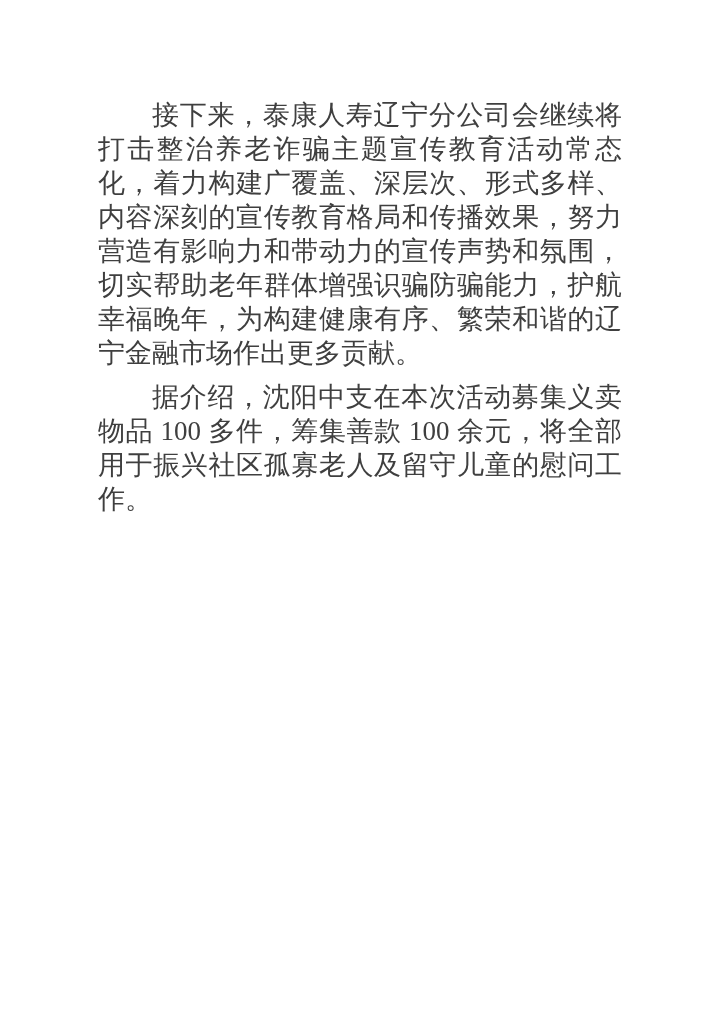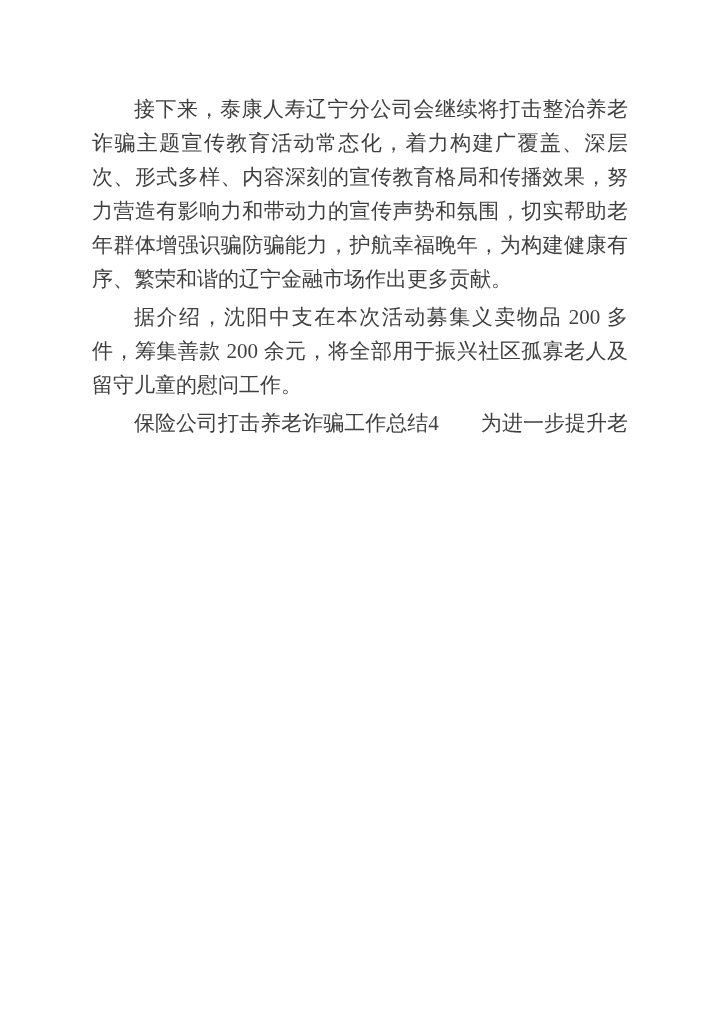--- a/index.html
+++ b/index.html
@@ -13,34 +13,33 @@
     overflow: hidden;
   }
   .page {
     box-sizing: border-box;
     width: 720px;
     height: 1017px;
     background: #ffffff;
     padding: 88px 88px 0 88px;
   }
   .para {
-    margin: 4px;
+    margin: 10px;
     font-family: "Liberation Serif", "DejaVu Serif", serif;
-    font-size: 21px;
+    font-size: 27px;
     line-height: 34px;
     color: #3f3f3f;
     text-align: justify;
     text-indent: 2em;
     letter-spacing: 0px;
     word-break: break-all;
   }
   .para.justify-last {
     text-align-last: justify;
   }
 </style>
 </head>
 <body>
 
 <div class="page">
   <p class="para">接下来，泰康人寿辽宁分公司会继续将打击整治养老诈骗主题宣传教育活动常态化，着力构建广覆盖、深层次、形式多样、内容深刻的宣传教育格局和传播效果，努力营造有影响力和带动力的宣传声势和氛围，切实帮助老年群体增强识骗防骗能力，护航幸福晚年，为构建健康有序、繁荣和谐的辽宁金融市场作出更多贡献。</p>
-  <p class="para">据介绍，沈阳中支在本次活动募集义卖物品 200 多件，筹集善款 200 余元，将全部用于振兴社区孤寡老人及留守儿童的慰问工作。</p>
-  <p class="para justify-last">保险公司打击养老诈骗工作总结4　　为进一步提升老</p>
+  <p class="para">据介绍，沈阳中支在本次活动募集义卖物品 100 多件，筹集善款 100 余元，将全部用于振兴社区孤寡老人及留守儿童的慰问工作。</p>
 </div>
 
 </body></html>

